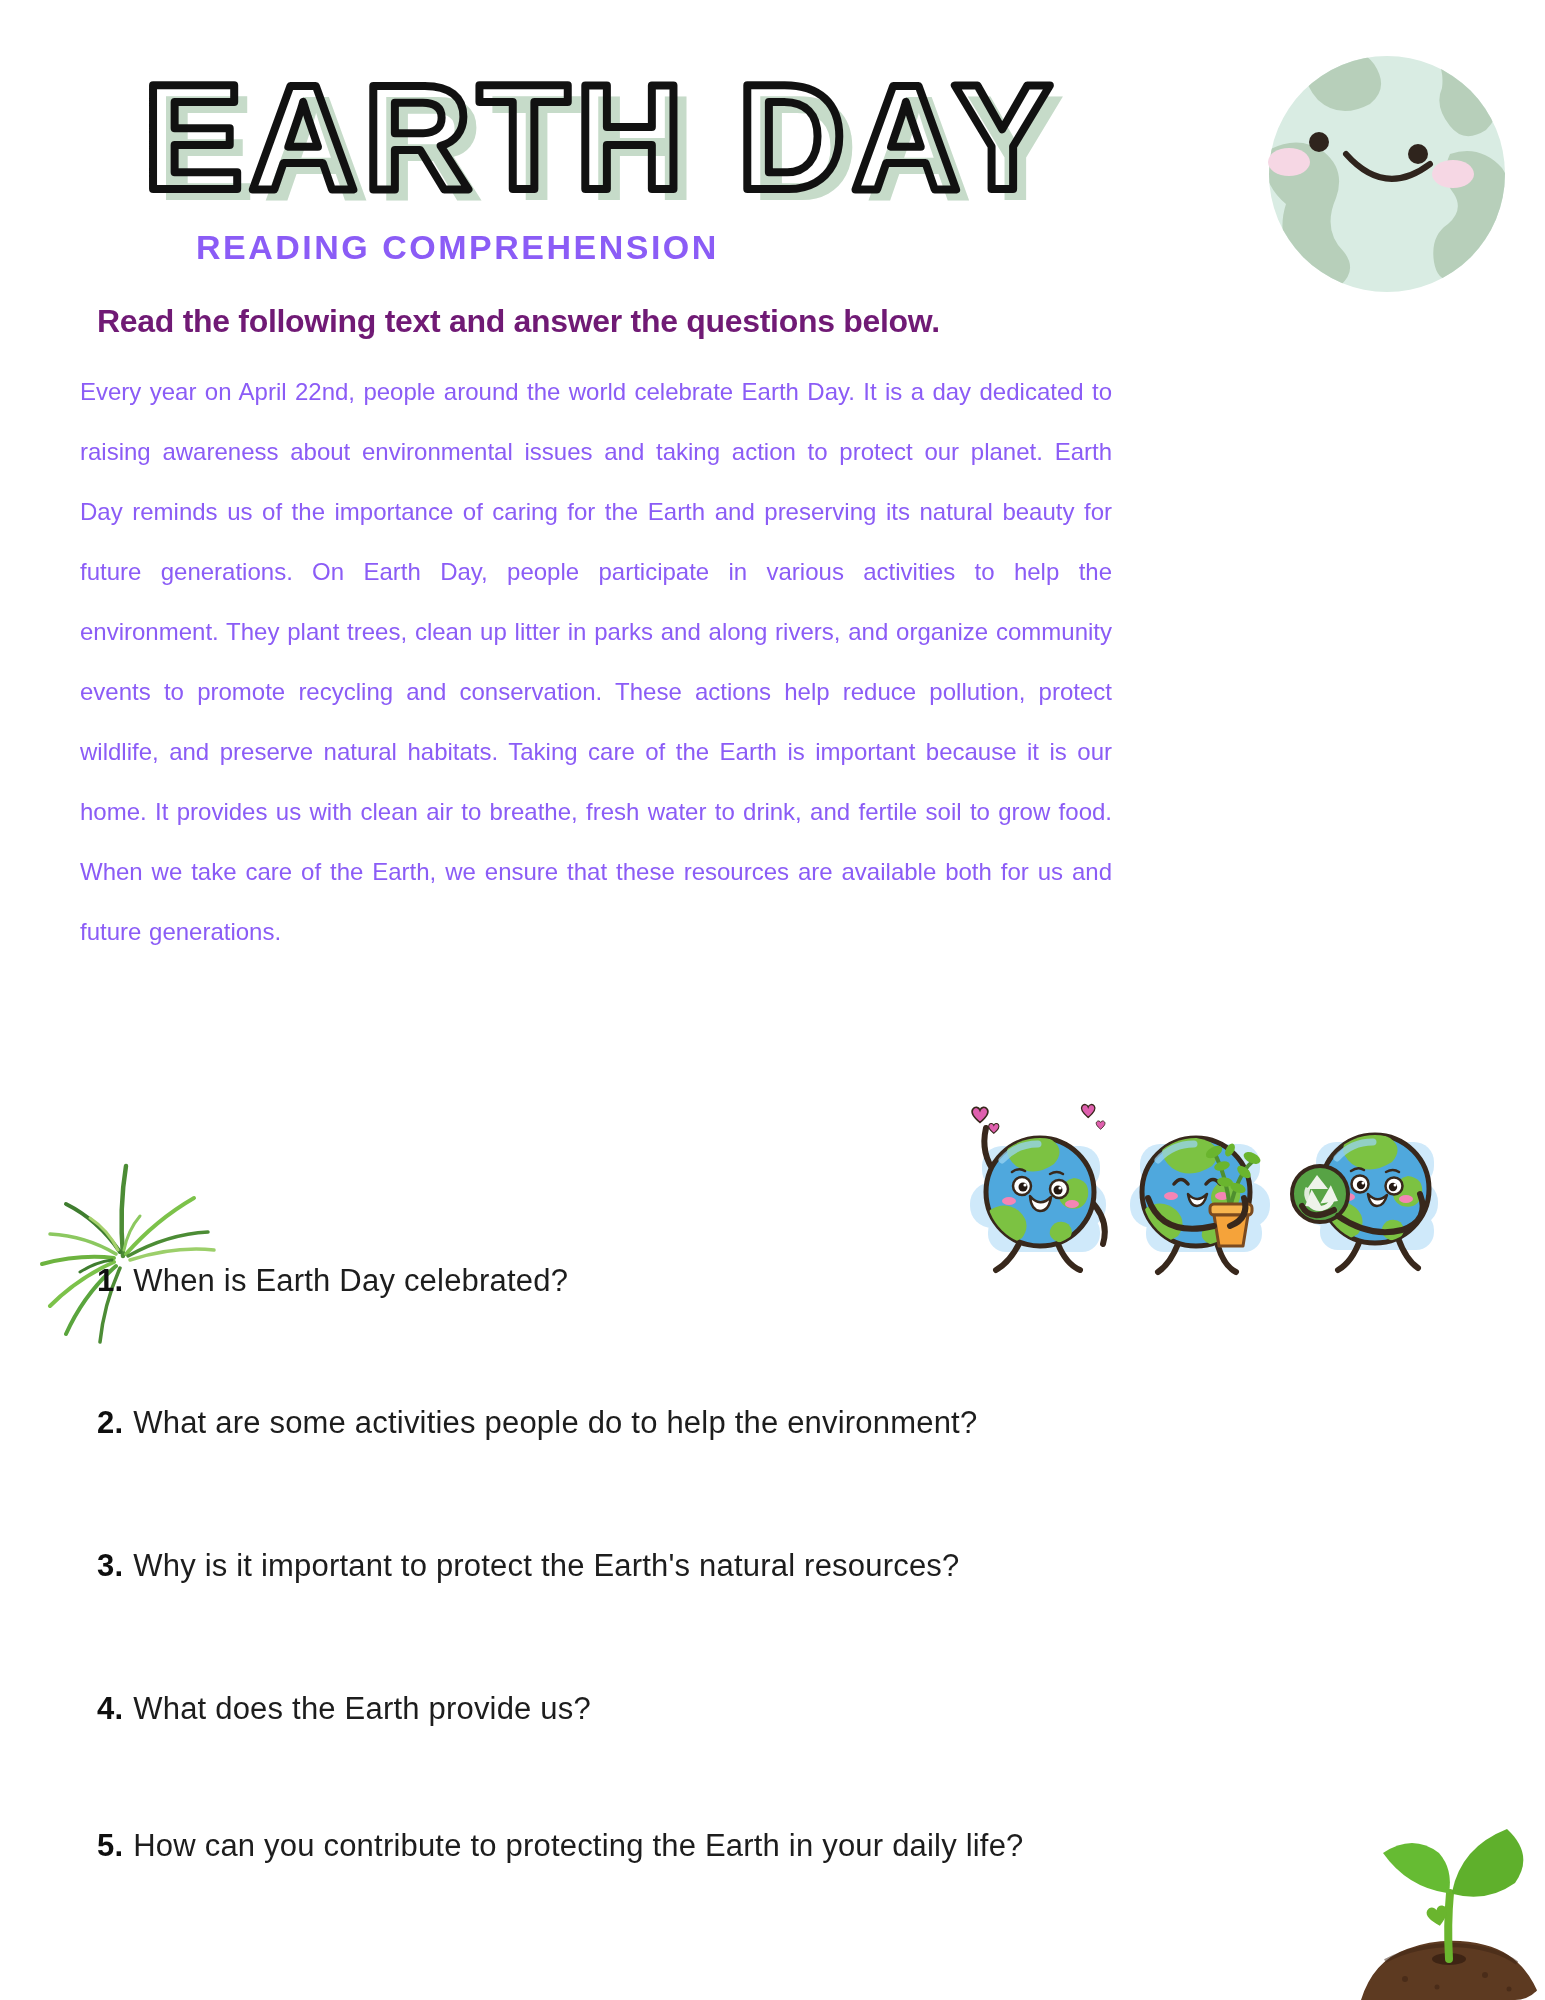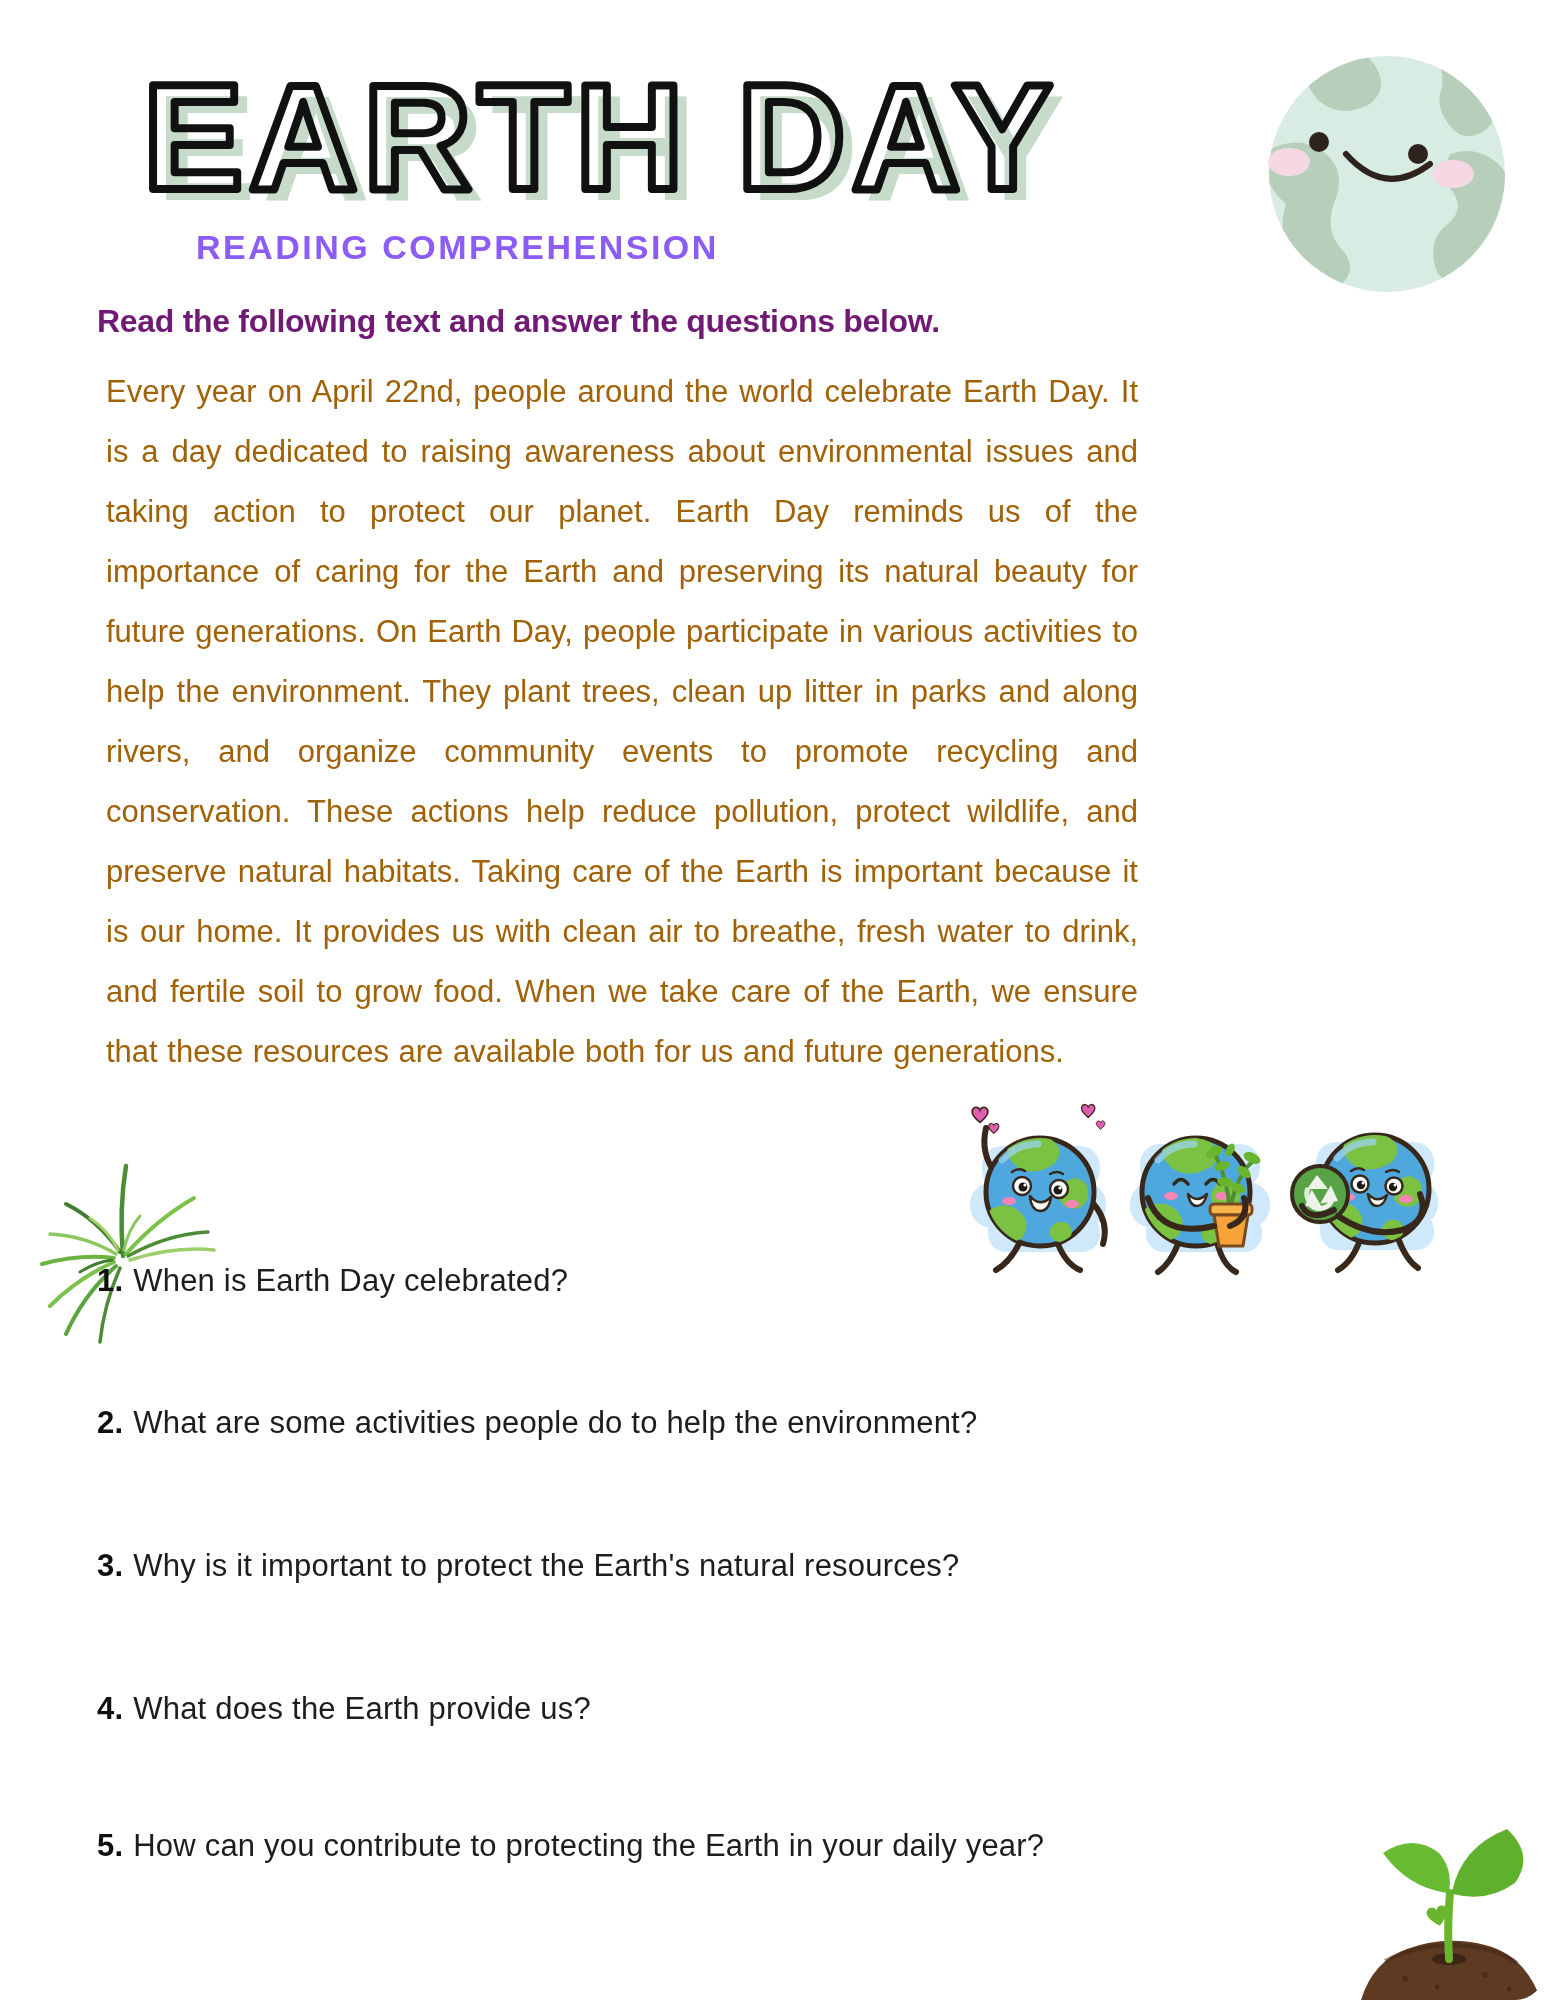--- a/index.html
+++ b/index.html
@@ -17,22 +17,22 @@
   .subtitle{
     position:absolute;left:196px;top:228px;
     font-size:34px;font-weight:600;letter-spacing:2.5px;color:#8b5cf6;
   }
   .mascot{position:absolute;left:1252px;top:36px;}
   .instruction{
     position:absolute;left:97px;top:303px;
     font-size:32px;font-weight:800;letter-spacing:-0.3px;color:#701a75;
   }
   .passage{
-    position:absolute;left:106px;top:362px;width:1032px;
-    font-size:31px;line-height:60px;text-align:justify;color:#a16207;
+    position:absolute;left:80px;top:362px;width:1032px;
+    font-size:24px;line-height:60px;text-align:justify;color:#8b5cf6;
     word-spacing:1px;
   }
   .passage p{margin:0;}
   .earth-trio{
     position:absolute;left:962px;top:1094px;width:478px;height:182px;
     display:flex;gap:14px;z-index:3;
   }
   .grass{position:absolute;left:8px;top:1138px;z-index:1;pointer-events:none;}
   .question{
     position:absolute;left:97px;font-size:31px;color:#1d1d1d;letter-spacing:0.2px;z-index:2;
@@ -243,21 +243,21 @@
   <div class="question q2">
     <span class="q-num">2.</span><span>What are some activities people do to help the environment?</span>
   </div>
   <div class="question q3">
     <span class="q-num">3.</span><span>Why is it important to protect the Earth's natural resources?</span>
   </div>
   <div class="question q4">
     <span class="q-num">4.</span><span>What does the Earth provide us?</span>
   </div>
   <div class="question q5">
-    <span class="q-num">5.</span><span>How can you contribute to protecting the Earth in your daily year?</span>
+    <span class="q-num">5.</span><span>How can you contribute to protecting the Earth in your daily life?</span>
   </div>
 
   <svg class="sprout" width="200" height="235" viewBox="0 0 200 235">
     <path d="M16 235 Q28 196 62 184 Q100 170 140 180 Q180 190 196 235 Z" fill="#5d3a21"></path>
     <path d="M40 196 Q70 180 110 180 Q150 182 172 198" fill="none" stroke="#3e2414" stroke-width="4" opacity="0.5"></path>
     <g fill="#3e2414" opacity="0.6">
       <circle cx="60" cy="214" r="3"></circle>
         <circle cx="92" cy="222" r="2.5"></circle>
       <circle cx="140" cy="210" r="3"></circle>
         <circle cx="164" cy="224" r="2.5"></circle>

